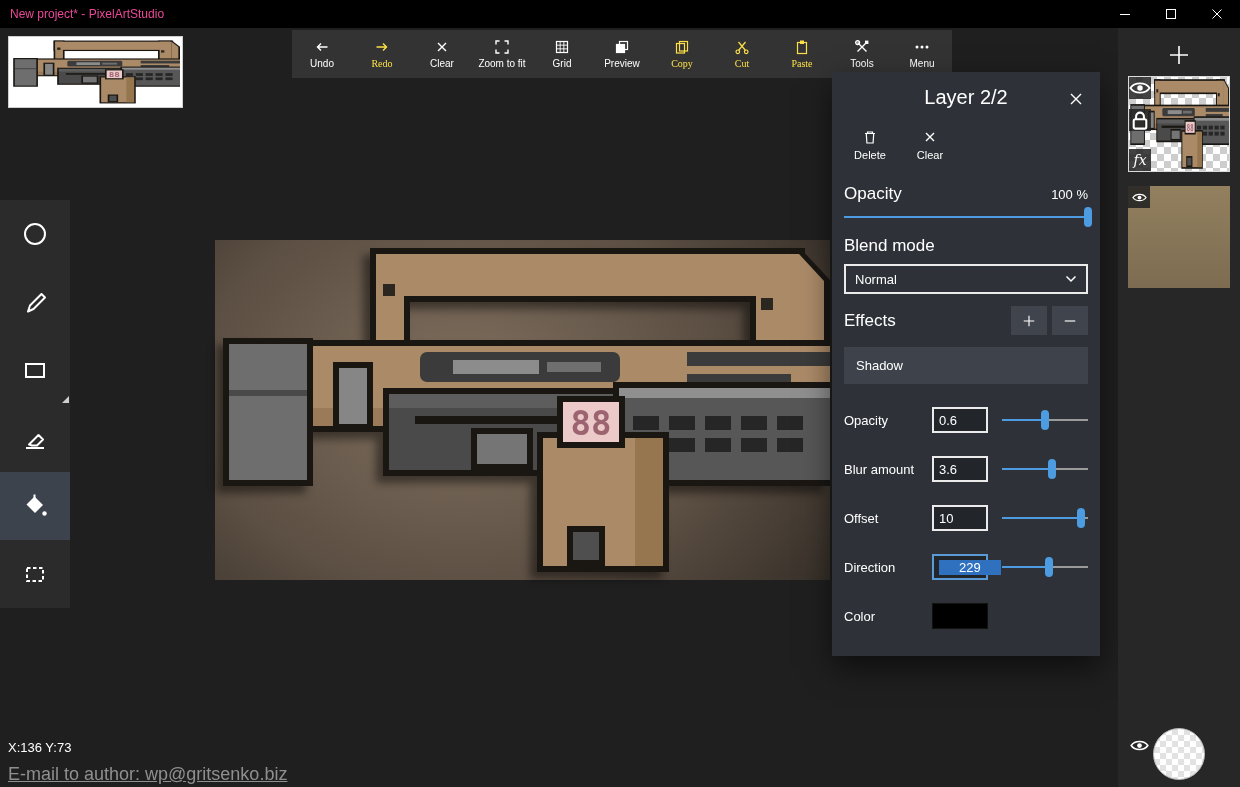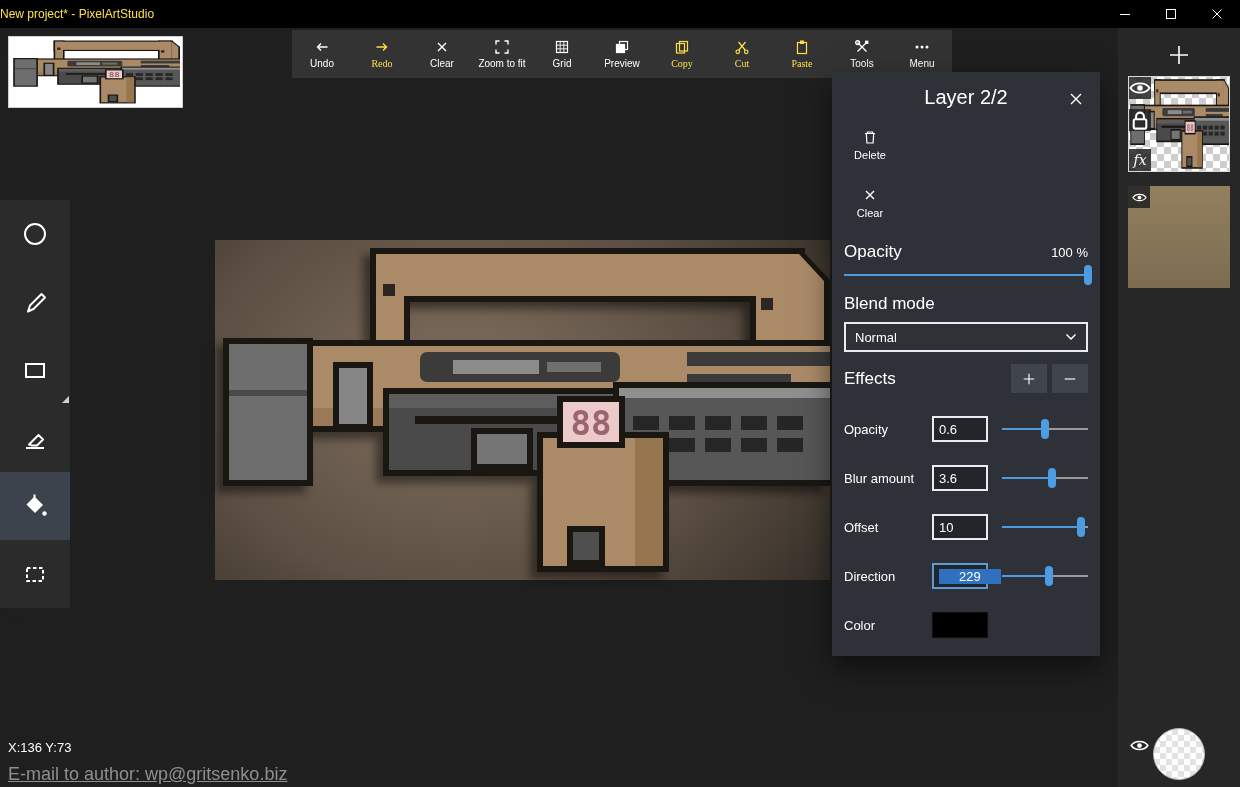--- a/index.html
+++ b/index.html
@@ -2,21 +2,21 @@
 <html><head>
 <meta charset="utf-8">
 <style>
   * { margin:0; padding:0; box-sizing:border-box; }
   html,body { background:#000; }
   body { font-family:"Liberation Sans","DejaVu Sans",sans-serif; }
   .screen { position:relative; width:1240px; height:787px; overflow:hidden; background:#1f1f1f; }
 
   
   .titlebar { position:absolute; left:0; top:0; width:1240px; height:28px; background:#000; display:flex; align-items:center; }
-  .titlebar .title { color:#fde047; font-size:12px; }
+  .titlebar .title { color:#ec4899; font-size:12px; padding-left:10px; }
   .wincontrols { position:absolute; right:0; top:0; height:28px; display:flex; }
   .winbtn { width:46px; height:28px; display:flex; align-items:center; justify-content:center; color:#fff; cursor:pointer; }
 
   .app { position:absolute; left:0; top:28px; width:1240px; height:594px; background:#1f1f1f;border-radius:22px; }
 
   
   .preview-thumb { position:absolute; left:8px; top:8px; width:175px; height:72px; background:#fff; border:1px solid #cfcfcf; }
   .preview-thumb svg { position:absolute; inset:2px; width:169px; height:66px; }
 
   
@@ -39,21 +39,21 @@
 
   
   .status-coords { position:absolute; left:8px; top:712px; color:#fff; font-size:13px; }
   .status-email { position:absolute; left:8px; top:736px; color:#8f8f8f; font-size:18px; text-decoration:underline; cursor:pointer; }
 
   
   .layer-panel { position:absolute; left:832px; top:44px; width:268px; height:584px; background:#2e3238; color:#fff; padding:8px 12px 0 12px; box-shadow:0 12px 28px rgba(0,0,0,.55); }
   .lp-header { position:relative; height:38px; }
   .lp-title { text-align:center; font-size:20px; font-weight:400; padding-top:6px; }
   .lp-close { position:absolute; right:0; top:7px; width:24px; height:24px; display:flex; align-items:center; justify-content:center; cursor:pointer; }
-  .lp-actions { display:flex; gap:12px; padding:4px 0 8px 2px;flex-direction:column; }
+  .lp-actions { display:flex; gap:12px; padding:4px 0 8px 2px; }
   .lp-action { width:48px; height:46px; display:flex; flex-direction:column; align-items:center; justify-content:center; gap:4px; font-size:11px; cursor:pointer; }
   .lp-section-label { font-size:17px; font-weight:400; }
   .lp-row { display:flex; justify-content:space-between; align-items:baseline; margin-top:8px; }
   .lp-value { font-size:13px; }
   .hslider { position:relative; height:26px; }
   .hslider .track { position:absolute; left:0; right:0; top:12px; height:2px; background:#9a9a9a; }
   .hslider .fill  { position:absolute; left:0; top:12px; height:2px; background:#4d9be0; width:calc(var(--pct,0) * 1%); }
   .hslider .thumb { position:absolute; top:3px; width:8px; height:20px; border-radius:4px; background:#4d9be0; left:calc(var(--pct,0) * 1% - 4px); cursor:pointer; }
   .lp-select { margin-top:8px; height:30px; border:2px solid #ebebeb; display:flex; align-items:center; justify-content:space-between; padding:0 9px; font-size:13px; cursor:pointer; }
   .fx-header { display:flex; justify-content:space-between; align-items:center; margin-top:12px; }
@@ -369,20 +369,23 @@
               </svg>
           </div>
           <div class="fx-btn">
             <svg width="14" height="14" viewBox="0 0 16 16" fill="none" stroke="#fff" stroke-width="1.3">
                 <path d="M2 8h12"></path>
               </svg>
           </div>
         </div>
       </div>
 
+      <div class="effect-item">
+        <span>Shadow</span>
+      </div>
 
       <div class="param-row">
         <span class="param-label">Opacity</span>
         <div class="num-input">
             <span>0.6</span>
           </div>
         <div class="hslider param-slider" style="--pct: 50;">
           <div class="track"></div>
             <div class="fill"></div>
             <div class="thumb"></div>

